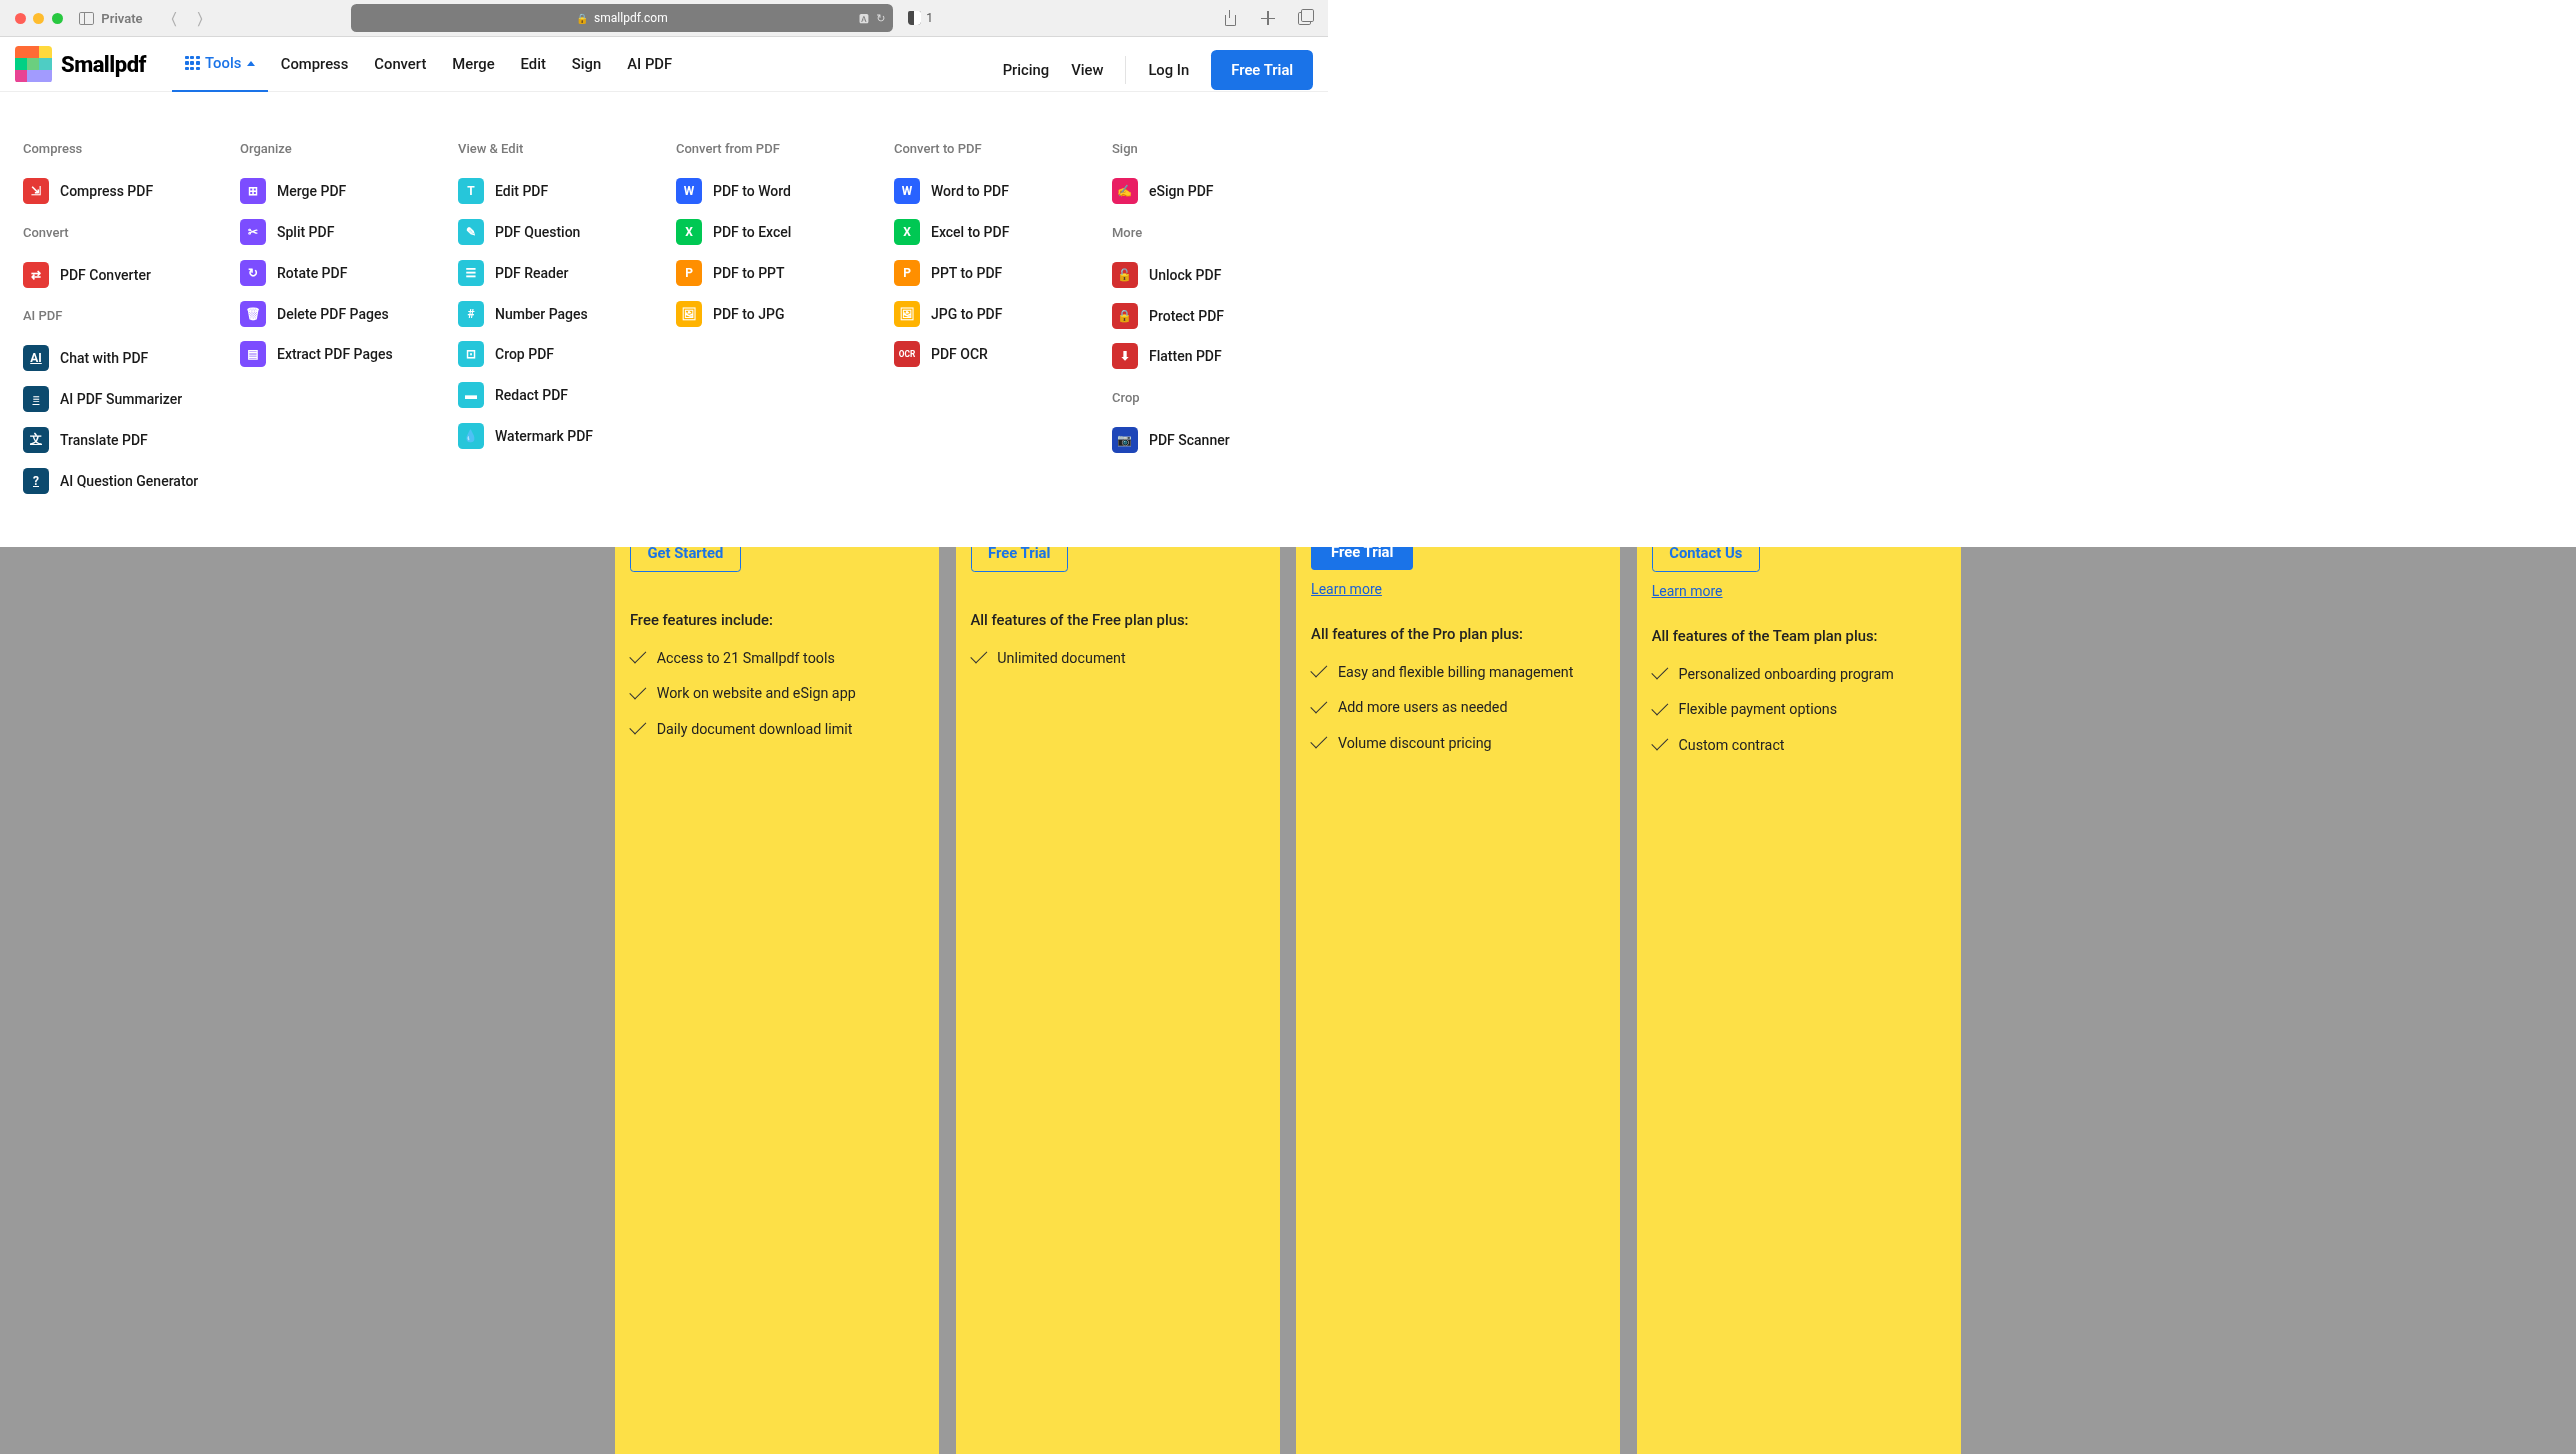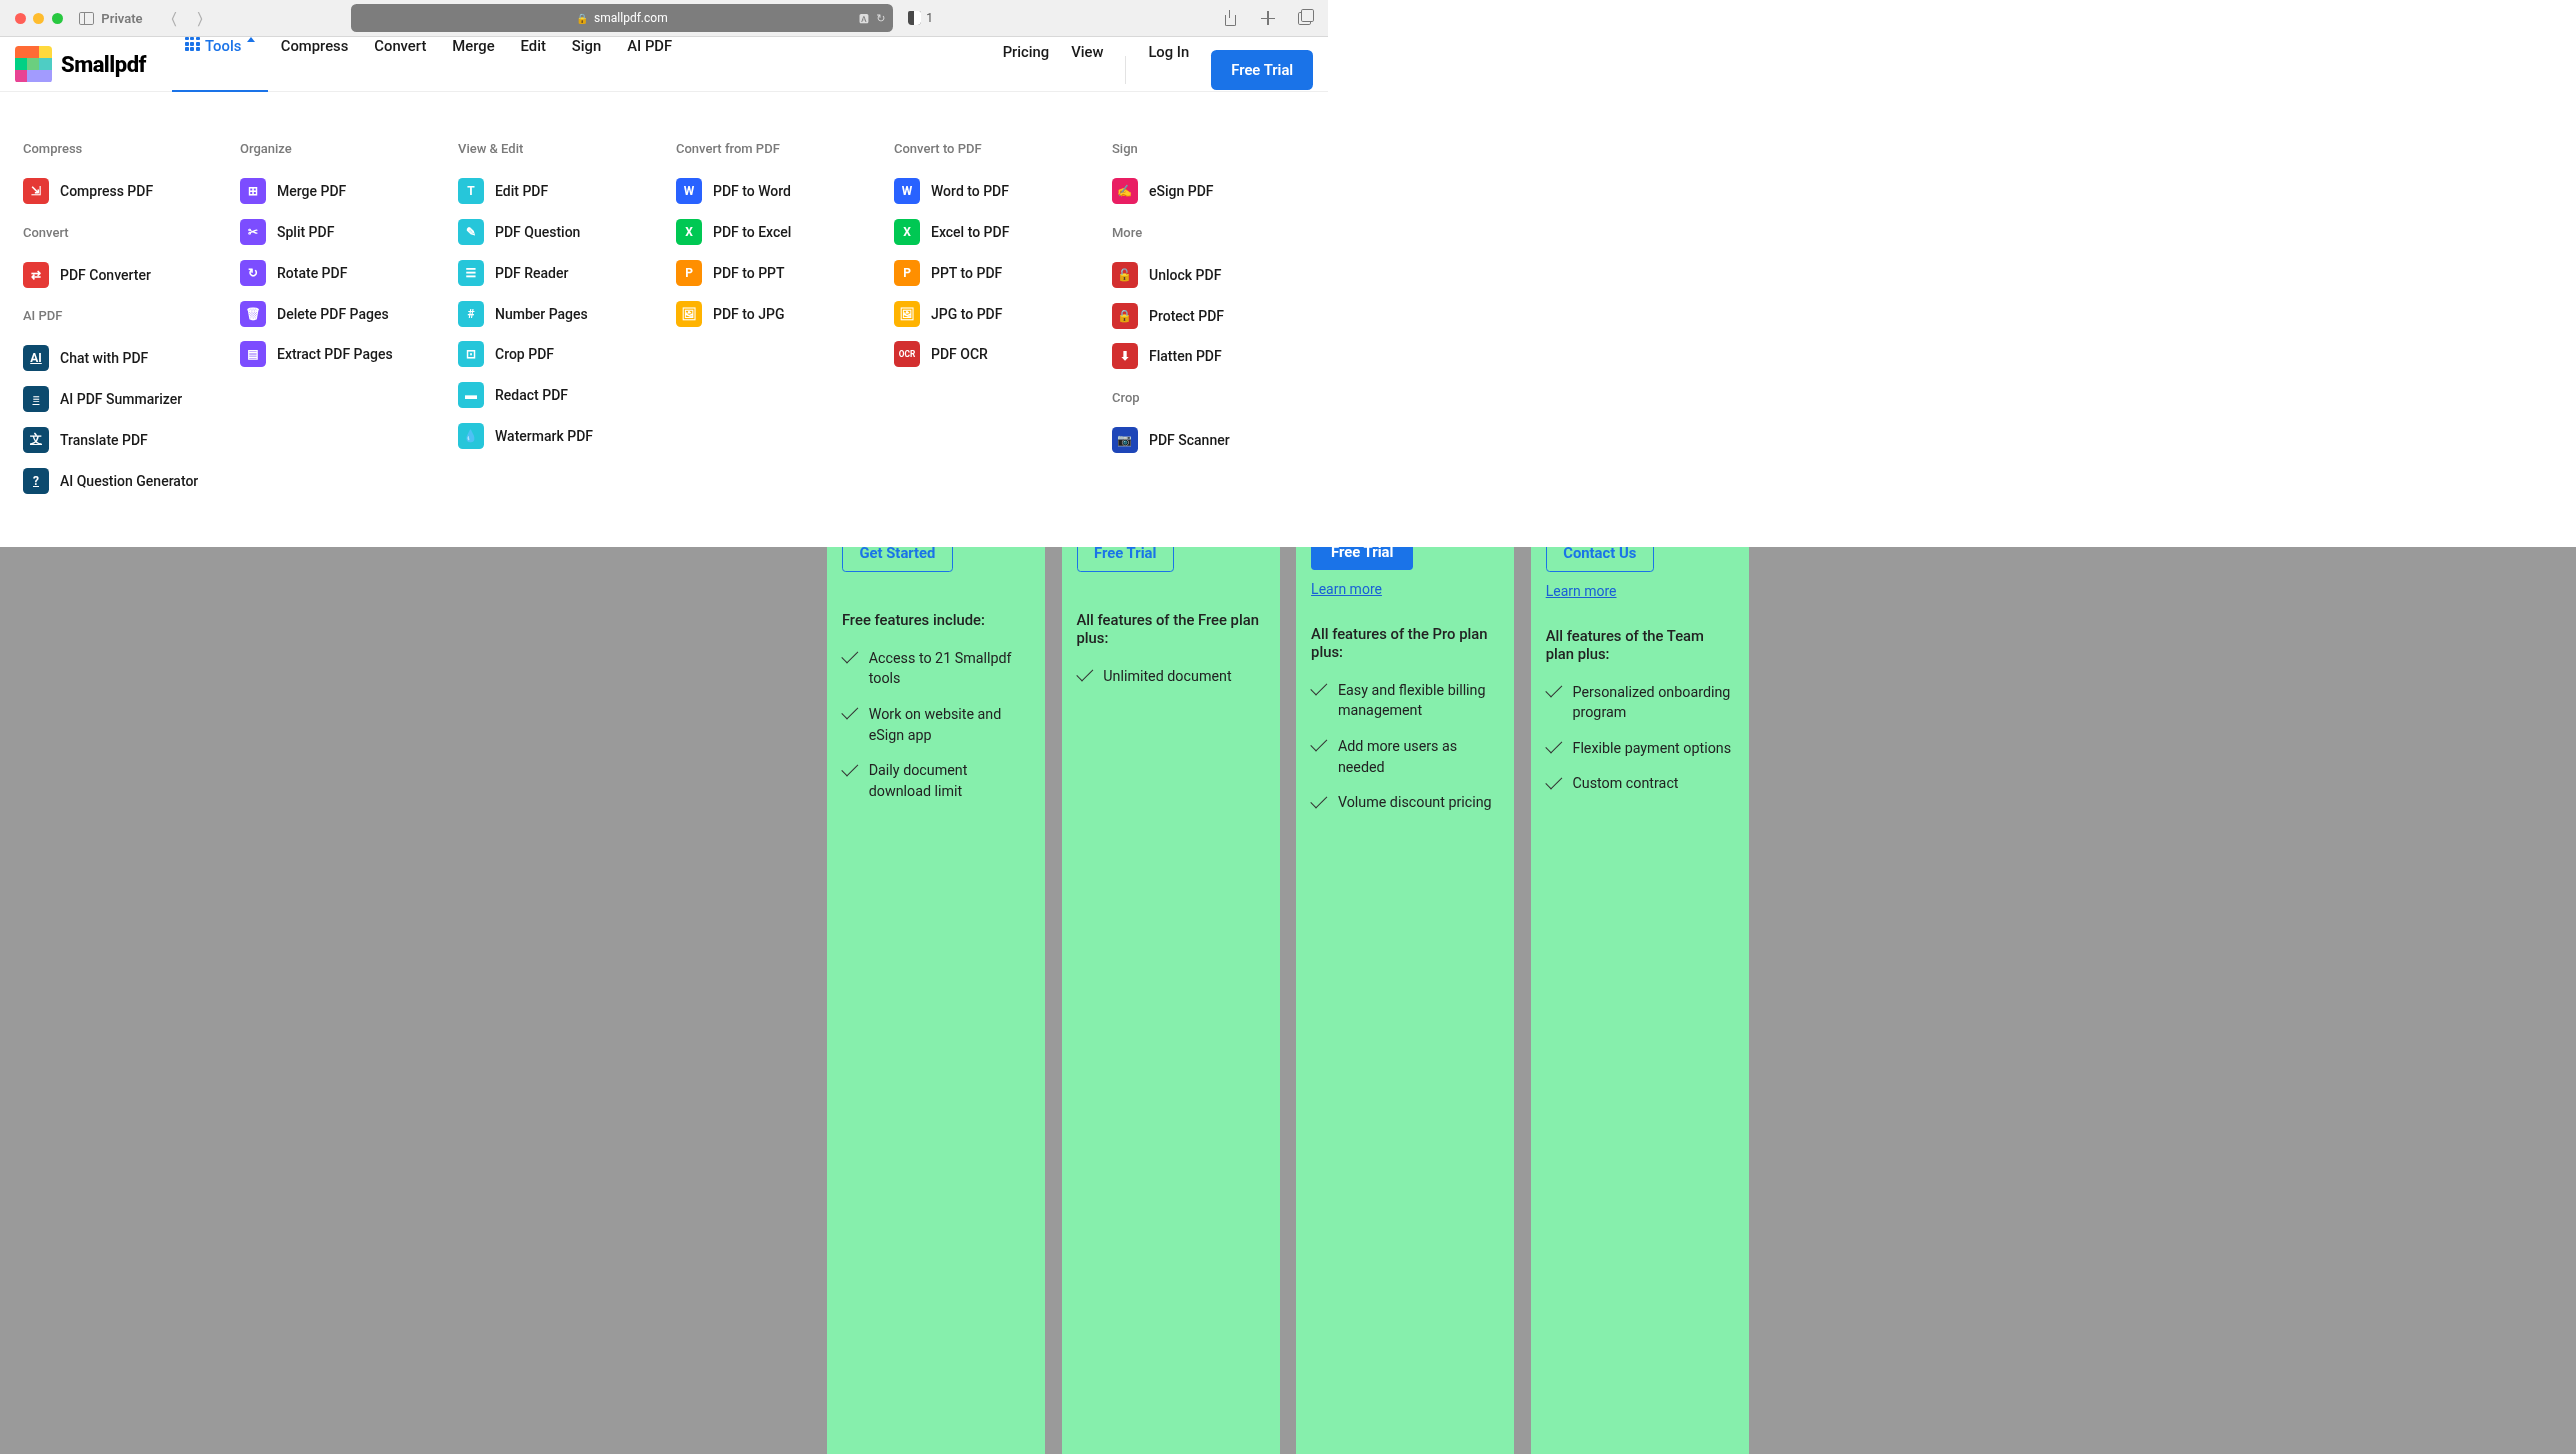--- a/index.html
+++ b/index.html
@@ -35,21 +35,21 @@
 .site-header { height: 55px; display:flex; align-items:center; padding: 0 14.8px; border-bottom:0.9px solid #eee; }
 .logo-box { width:37px; height:37px; border-radius:3.7px; overflow:hidden; display:grid; grid-template-columns:1fr 1fr 1fr; grid-template-rows:1fr 1fr 1fr; margin-right:9.2px; }
 .logo-box div:nth-child(1){background:#ff6b35;grid-column:1/3;}
 .logo-box div:nth-child(2){background:#ffd93d;}
 .logo-box div:nth-child(3){background:#00d084;}
 .logo-box div:nth-child(4){background:#6bcf7f;}
 .logo-box div:nth-child(5){background:#4ecdc4;}
 .logo-box div:nth-child(6){background:#e84393;grid-column:1/2;}
 .logo-box div:nth-child(7){background:#a29bfe;grid-column:2/4;}
 .brand { font-size:22px; font-weight:800; color:#000; margin-right:26px; letter-spacing:-0.5px; }
-.nav-item { font-size:14.8px; font-weight:500; color:#1a1a1a; padding:0 13px; height:55px; display:flex; cursor:pointer; gap:5.5px;}
+.nav-item { font-size:14.8px; font-weight:500; color:#1a1a1a; padding:0 13px; height:55px; display:flex; align-items:center; cursor:pointer; gap:5.5px;}
 .nav-item.active { color:#1a73e8; border-bottom:2.8px solid #1a73e8; }
 .grid-icon { display:grid; grid-template-columns:repeat(3,3.7px); grid-template-rows:repeat(3,3.7px); gap:1.8px; }
 .grid-icon span { background:#1a73e8; border-radius:0.9px; }
 .caret { width:0;height:0;border-left:4.6px solid transparent;border-right:4.6px solid transparent;border-bottom:5.5px solid #1a73e8; }
 .spacer { flex:1; }
 .right-links { display:flex; align-items:center; gap:22px;margin-top:12px; }
 .divider { width:0.9px; height:28px; background:#e3e3e3; }
 .btn-primary { background:#1a73e8; color:#fff; font-weight:600; font-size:14.8px; padding:11px 20px; border-radius:5.5px; }
 
 
@@ -74,21 +74,21 @@
 .c-teal{background:#26c6da;}
 .c-orange{background:#ff8f00;}
 .c-green{background:#00c853;}
 .c-yellow{background:#ffb300;}
 .c-pink{background:#e91e63;}
 .c-lightblue{background:#0c4a6e;text-decoration:underline;}
 .c-crimson{background:#d32f2f;}
 
 
 .page-bg { position:absolute; top:104px; left:0; right:0; bottom:0; background:#9a9a9a; padding-top:415px; display:flex; justify-content:center; gap:16.6px; z-index:1; }
-.plan { width: 218px; background:#86efac; padding:14.8px; position:relative; }
+.plan { width: 324px; background:#fde047; padding:14.8px; position:relative; }
 .plan .btn-outline { border:1.4px solid #1a73e8; color:#1a73e8; font-weight:700; padding:9.2px 16.6px; border-radius:3.7px; display:inline-block; margin-bottom:11px;}
 .plan .btn-solid { background:#1a73e8; color:#fff; font-weight:700; padding:9.2px 20px; border-radius:3.7px; display:inline-block; margin-bottom:11px;}
 .plan .learn { color:#1a5fd6; text-decoration:underline; font-size:14px; display:block; }
 .plan .heading { font-size:14.8px; color:#222; margin:28px 0 18.4px; font-weight:500;}
 .plan .feat { display:flex; gap:11px; margin-bottom:14.8px; font-size:14.3px; color:#222; align-items:flex-start; line-height:1.45;}
 .plan .chk { flex-shrink:0; margin-top:3.7px; }
 .chk::before{content:'';display:block;width:14.8px;height:7.4px;border-left:1.8px solid #333;border-bottom:1.8px solid #333;transform:rotate(-45deg);}
 
 </style>
 </head>

